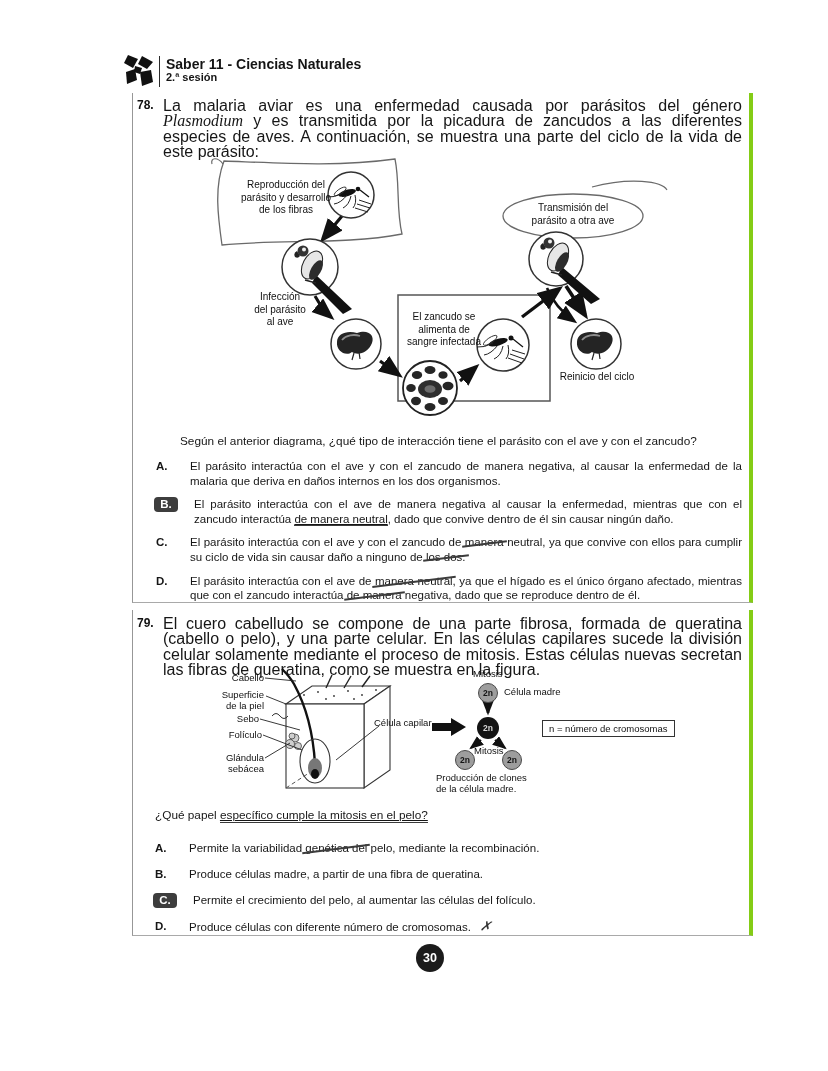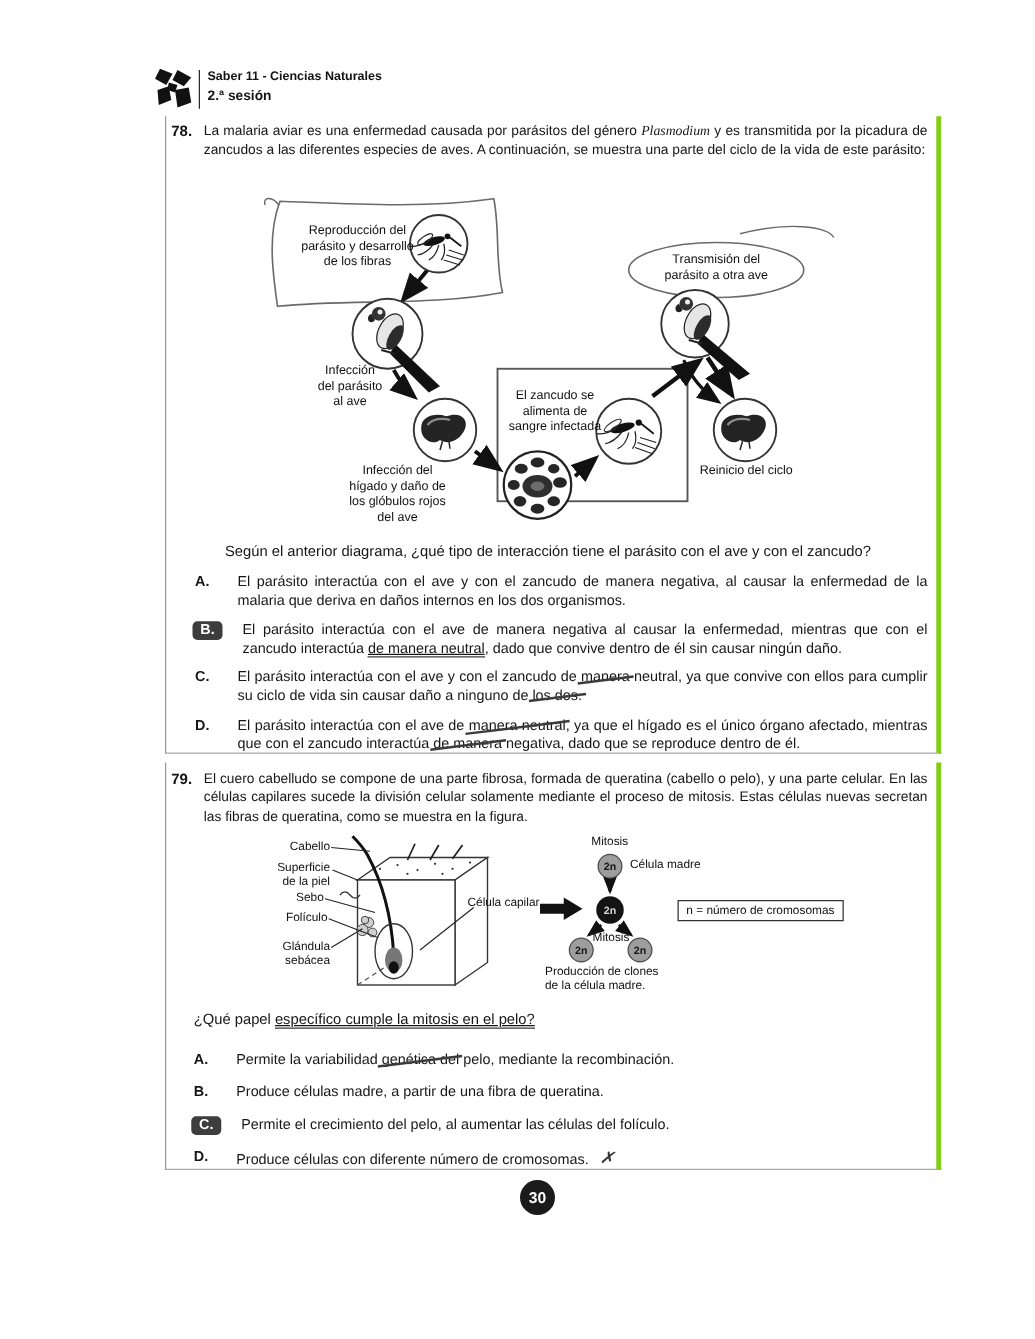--- a/index.html
+++ b/index.html
@@ -2,30 +2,30 @@
 <html><head>
 <meta charset="utf-8">
 <style>
   html,body{margin:0;padding:0;background:#ffffff;}
   .page{position:relative;width:828px;height:1071px;background:#ffffff;overflow:hidden;
         font-family:"Liberation Sans",sans-serif;color:#1a1a1a;}
 
   
   .hdr-logo{position:absolute;left:122px;top:53px;width:33px;height:36px;}
   .hdr-divider{position:absolute;left:159px;top:56px;width:1px;height:31px;background:#2a2a2a;}
-  .hdr-title{position:absolute;left:166px;top:56px;font-size:10px;font-weight:bold;color:#141414;}
+  .hdr-title{position:absolute;left:166px;top:56px;font-size:14px;font-weight:bold;color:#141414;}
   .hdr-sub{position:absolute;left:166px;top:71px;font-size:11px;font-weight:bold;color:#141414;}
 
   
   .qblock{position:absolute;left:132px;width:616px;
           border-left:1px solid #979797;border-right:4px solid #84cc16;border-bottom:1px solid #a9a9a9;}
   .q78{top:93px;height:509px;}
   .q79{top:610px;height:325px;}
   .qnum{position:absolute;left:4px;font-size:12px;font-weight:bold;color:#111;}
-  .qintro{position:absolute;left:30px;width:579px;font-size:11px;line-height:15.4px;
+  .qintro{position:absolute;left:30px;width:579px;font-size:16px;line-height:15.4px;
           text-align:justify;color:#161616;}
   .it{font-style:italic;font-family:"Liberation Serif",serif;}
   .qline{position:absolute;font-size:11.8px;color:#161616;}
 
   
   .options{position:absolute;display:flex;flex-direction:column;font-size:11.5px;line-height:14.6px;color:#161616;}
   .q78 .options{left:23px;top:366px;width:586px;gap:9px;}
   .q79 .options{left:22px;top:231px;width:586px;gap:11px;}
   .option{display:flex;text-align:justify;}
   .letter{flex:0 0 22px;margin-right:12px;font-weight:bold;height:15px;}
@@ -175,24 +175,20 @@
         </g>
       </svg>
       <div class="dlabel" style="left:70px;top:24px;width:112px;">Reproducción del
 parásito y desarrollo
 de los fibras</div>
       <div class="dlabel" style="left:345px;top:47px;width:136px;">Transmisión del
 parásito a otra ave</div>
       <div class="dlabel" style="left:86px;top:136px;width:68px;">Infección
 del parásito
 al ave</div>
-      <div class="dlabel" style="left:112px;top:216px;width:92px;">Infección del
-hígado y daño de
-los glóbulos rojos
-del ave</div>
       <div class="dlabel" style="left:246px;top:156px;width:76px;">El zancudo se
 alimenta de
 sangre infectada</div>
       <div class="dlabel" style="left:392px;top:216px;width:90px;">Reinicio del ciclo</div>
     </div>
 
     <div class="qline" style="left:23px;top:341px;width:582px;margin-left:24px;">Según el anterior diagrama, ¿qué tipo de interacción tiene el parásito con el ave y con el zancudo?</div>
 
     <div class="options">
       <div class="option">

